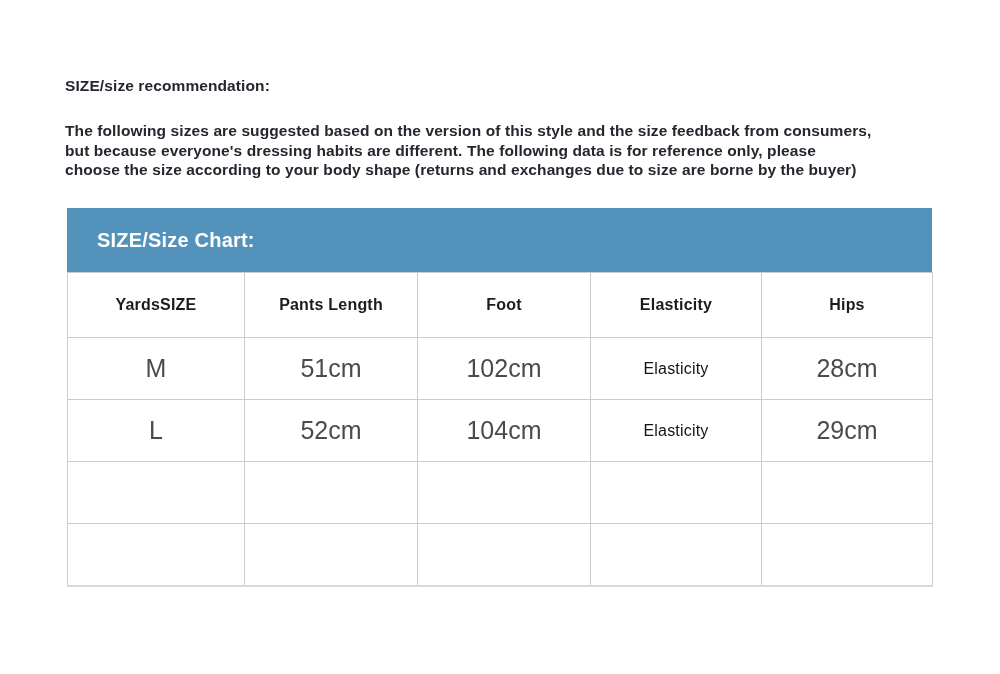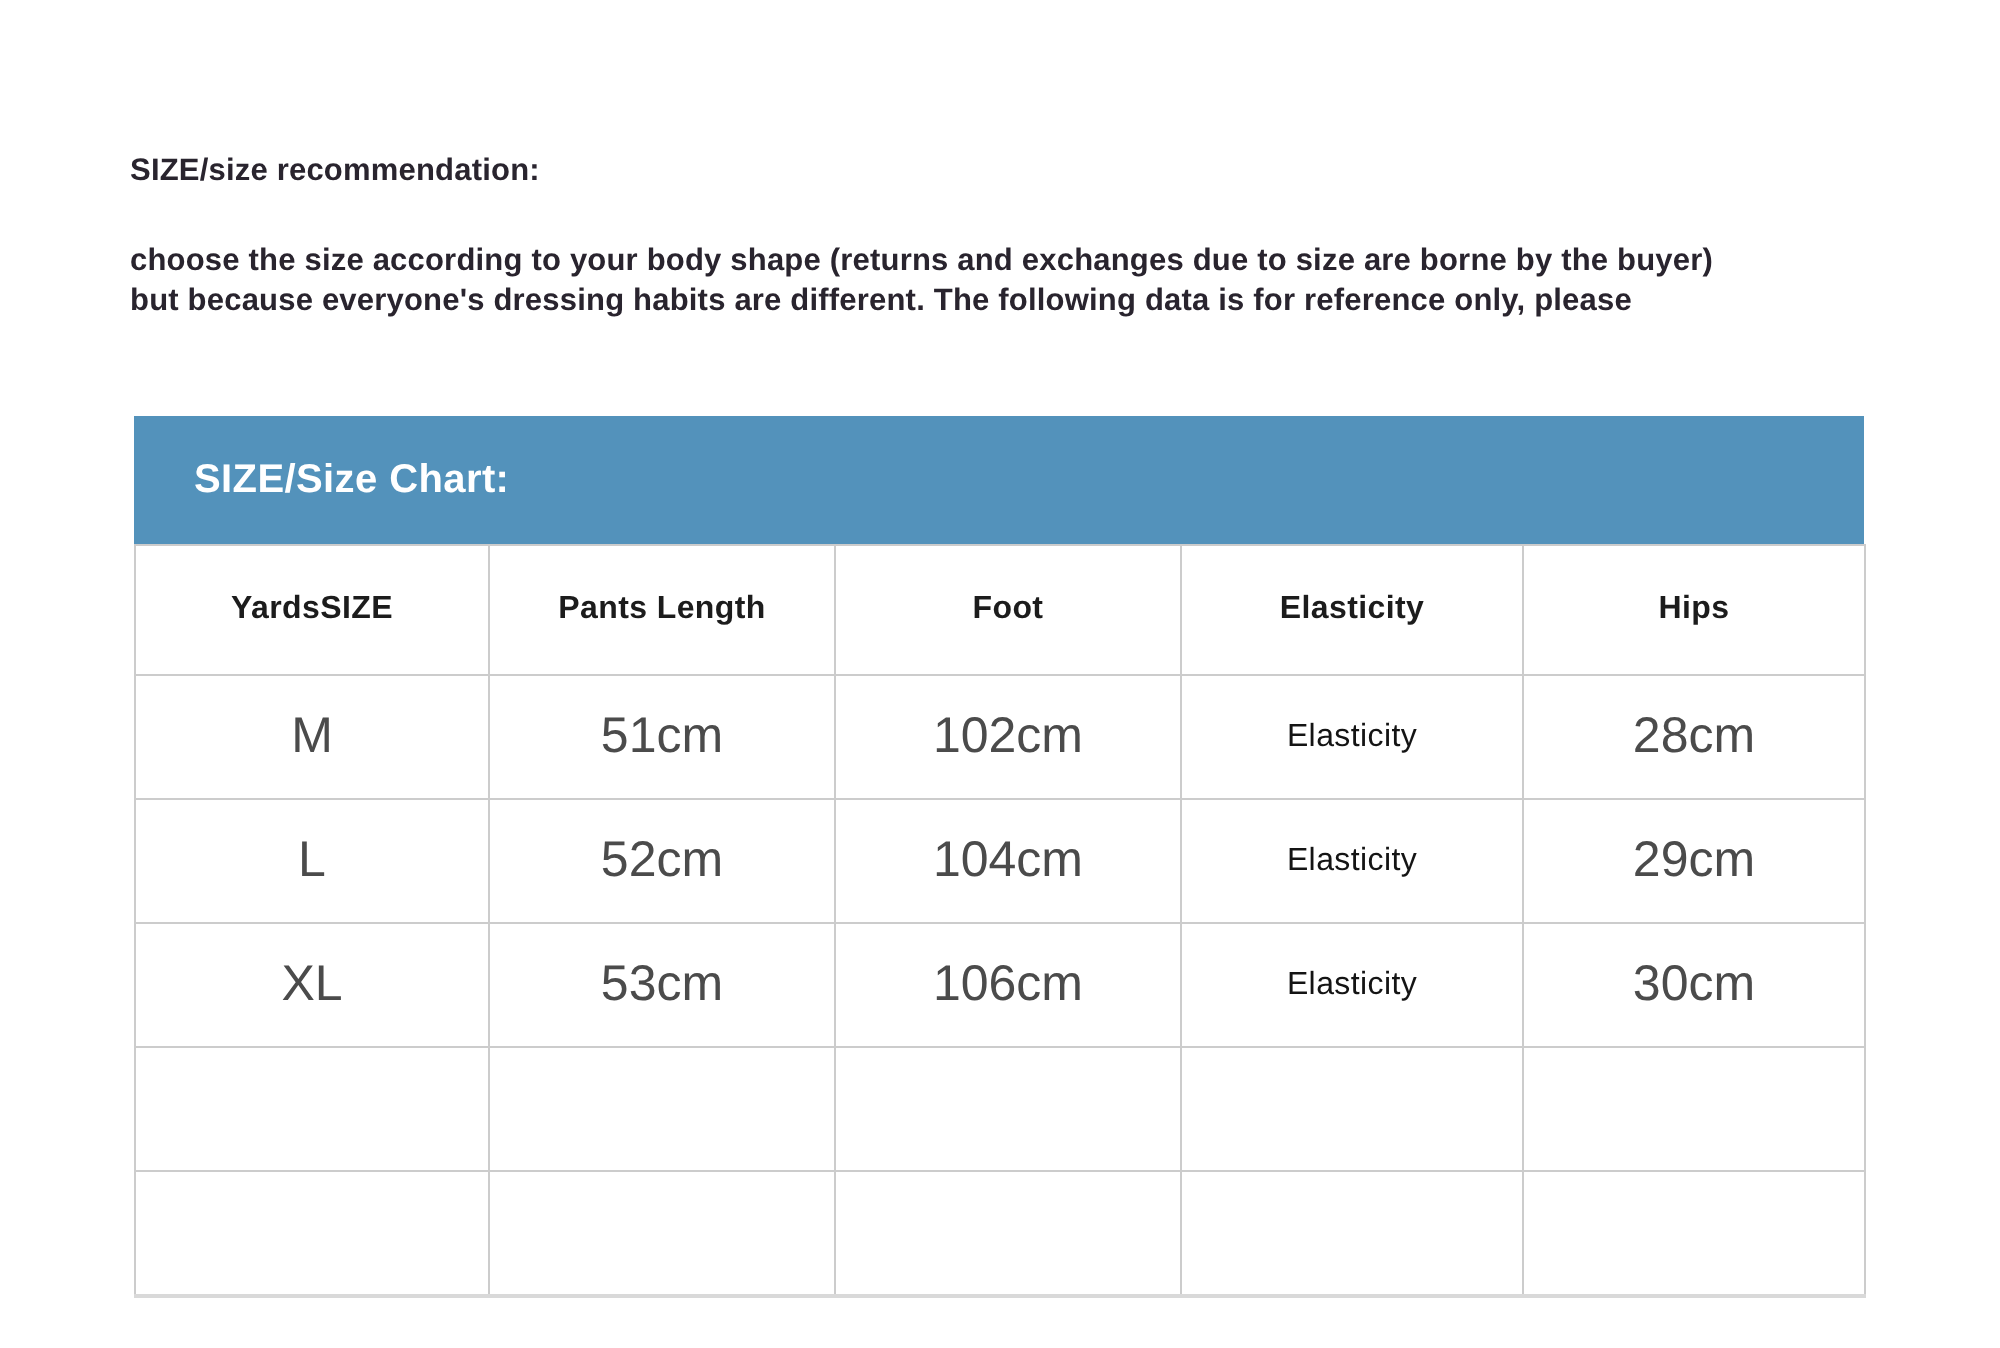--- a/index.html
+++ b/index.html
@@ -91,22 +91,23 @@
     color: #141414;
     letter-spacing: 0.2px;
   }
 </style>
 </head>
 <body>
 
 <div class="intro-heading">SIZE/size recommendation:</div>
 
 <div class="intro-paragraph">
+  <div>The following sizes are suggested based on the version of this style and the size feedback from consumers,</div>
+  <div>but because everyone's dressing habits are different. The following data is for reference only, please</div>
   <div>choose the size according to your body shape (returns and exchanges due to size are borne by the buyer)</div>
-  <div>but because everyone's dressing habits are different. The following data is for reference only, please</div>
 </div>
 
 <div class="chart-title-bar">
   <span class="chart-title">SIZE/Size Chart:</span>
 </div>
 
 <table class="size-chart">
   <colgroup>
     <col style="width:177px">
     <col style="width:173px">
@@ -132,27 +133,20 @@
       <td class="big">28cm</td>
     </tr>
     <tr>
       <td class="big">L</td>
       <td class="big">52cm</td>
       <td class="big">104cm</td>
       <td class="elastic">Elasticity</td>
       <td class="big">29cm</td>
     </tr>
     <tr>
-      <td class="big">XL</td>
-      <td class="big">53cm</td>
-      <td class="big">106cm</td>
-      <td class="elastic">Elasticity</td>
-      <td class="big">30cm</td>
-    </tr>
-    <tr>
       <td class="big"></td>
       <td class="big"></td>
       <td class="big"></td>
       <td class="big"></td>
       <td class="big"></td>
     </tr>
     <tr>
       <td class="big"></td>
       <td class="big"></td>
       <td class="big"></td>

